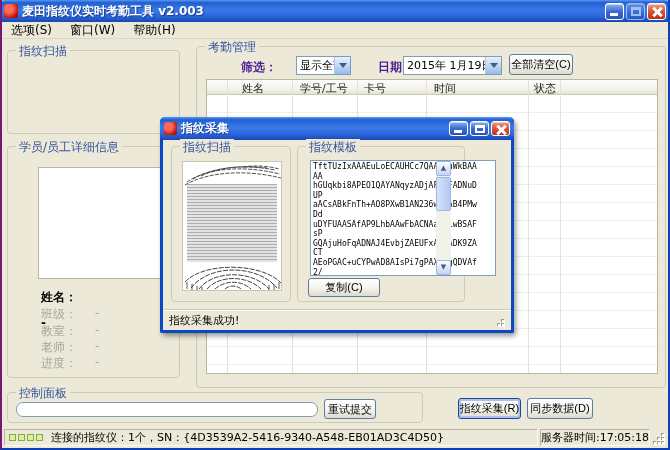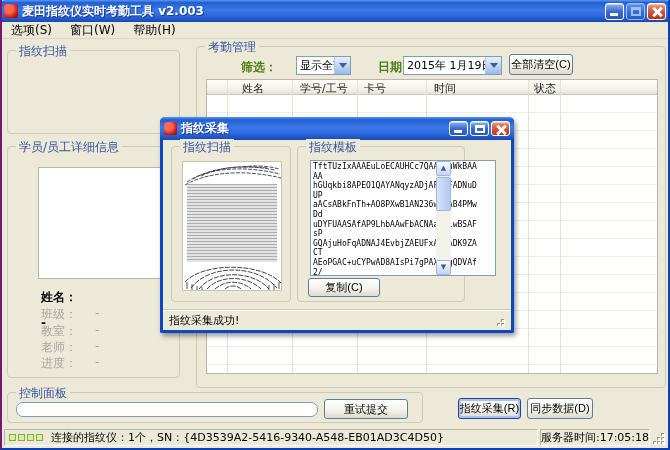--- a/index.html
+++ b/index.html
@@ -37,21 +37,21 @@
   .g-scan   { left:5px; top:50px; width:173px; height:84px; }
   .g-detail { left:5px; top:146px; width:173px; height:232px; }
   .photo { position:absolute; left:30px; top:20px; width:124px; height:112px; background:#fff; border:1px solid #B9B6A2; }
   .field { position:absolute; left:33px; display:flex; gap:10px; font-size:12px; }
   .field .fl { width:44px; }
   .f-strong { color:#000; font-weight:bold; }
   .f-dim { color:#A6A69C; }
 
   
   .g-att { left:194px; top:46px; width:470px; height:342px; }
-  .flabel { position:absolute; top:12px; color:#4d7c0f; font-weight:bold; font-size:12px; }
+  .flabel { position:absolute; top:12px; color:#4c1d95; font-weight:bold; font-size:12px; }
   .combo { position:absolute; height:19px; background:#fff; border:1px solid #7F9DB9; display:flex; align-items:center; font-size:11px; }
   .combo .cv { flex:1; padding:0 3px; white-space:nowrap; overflow:hidden; }
   .combo .arrow { width:16px; height:100%; border-left:1px solid #AFC7F0; border-radius:0 1px 1px 0;
      background:linear-gradient(180deg,#E8F0FC 0%,#BAD1F4 60%,#98B9EE 100%); display:flex; align-items:center; justify-content:center; }
   .combo .arrow::after { content:""; border:4px solid transparent; border-top:5px solid #3F5C85; margin-top:4px; }
 
   .btn { position:absolute; border:1px solid #5E7CA0; border-radius:3px; font-size:11px; color:#000; text-align:center;
      background:linear-gradient(180deg,#FFFFFF 0%,#F4F3EC 55%,#DDDACE 100%); box-shadow:inset 0 1px 0 #fff; cursor:default; }
   .btn.focus { border-color:#27408F; box-shadow:inset 0 0 0 2px #A8C4EE; }
 
@@ -189,21 +189,21 @@
       <div class="tsep" style="left:150px;"></div>
       <div class="tsep" style="left:219px;"></div>
       <div class="tsep" style="left:321px;"></div>
       <div class="tsep" style="left:353px;"></div>
     </div>
   </div>
 
   <div class="group g-ctrl">
     <span class="glabel">控制面板</span>
     <div class="ctrl-input" title=""></div>
-    <button class="btn" style="left:316px; top:6px; width:84px; height:20px;">重试提交</button>
+    <button class="btn" style="left:316px; top:6px; width:52px; height:20px;">重试提交</button>
   </div>
   <button class="btn focus" style="left:456px; top:398px; width:63px; height:21px;">指纹采集(R)</button>
   <button class="btn" style="left:525px; top:398px; width:66px; height:21px;">同步数据(D)</button>
 
   <div class="statusbar">
     <div class="spanel sp-left">
       <span class="leds">
         <i class="led"></i>
           <i class="led"></i>
           <i class="led"></i>

